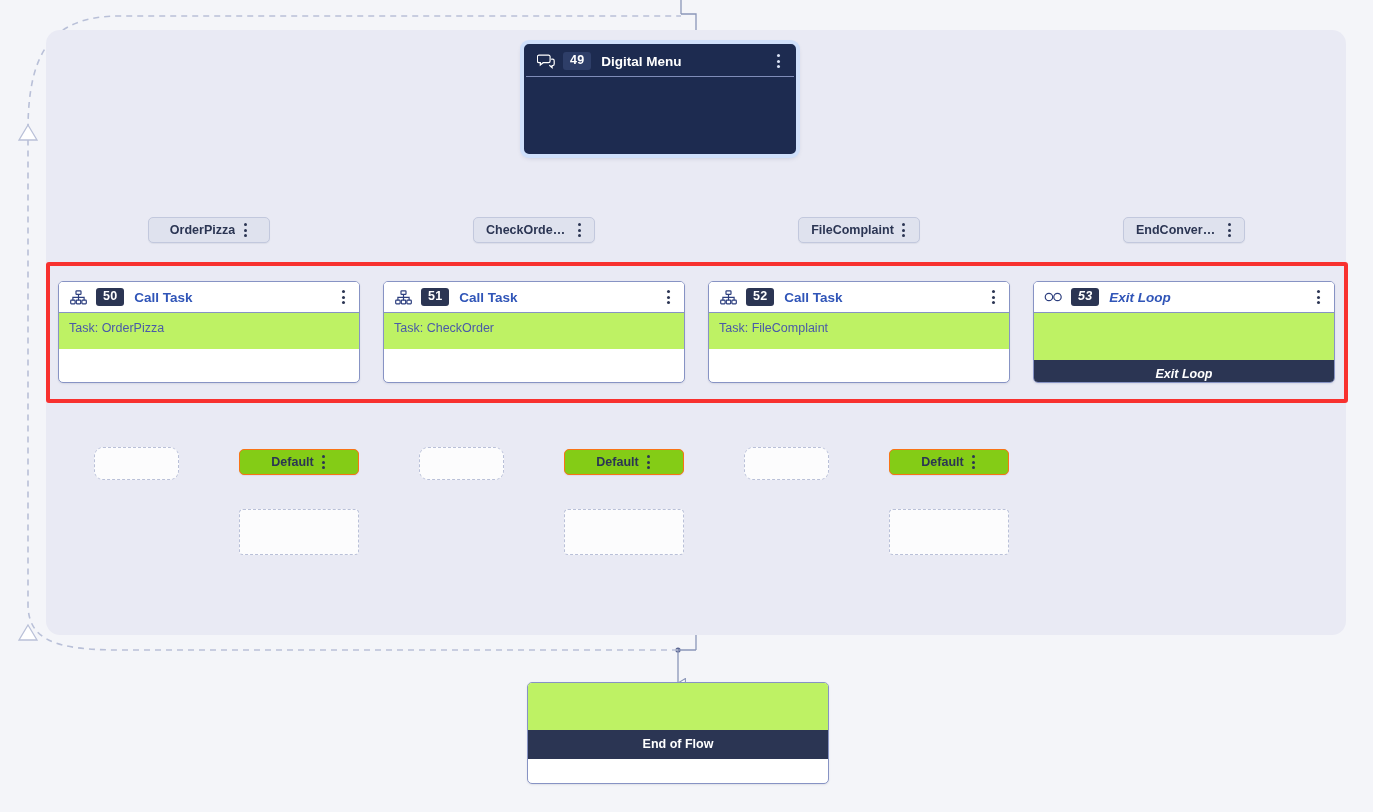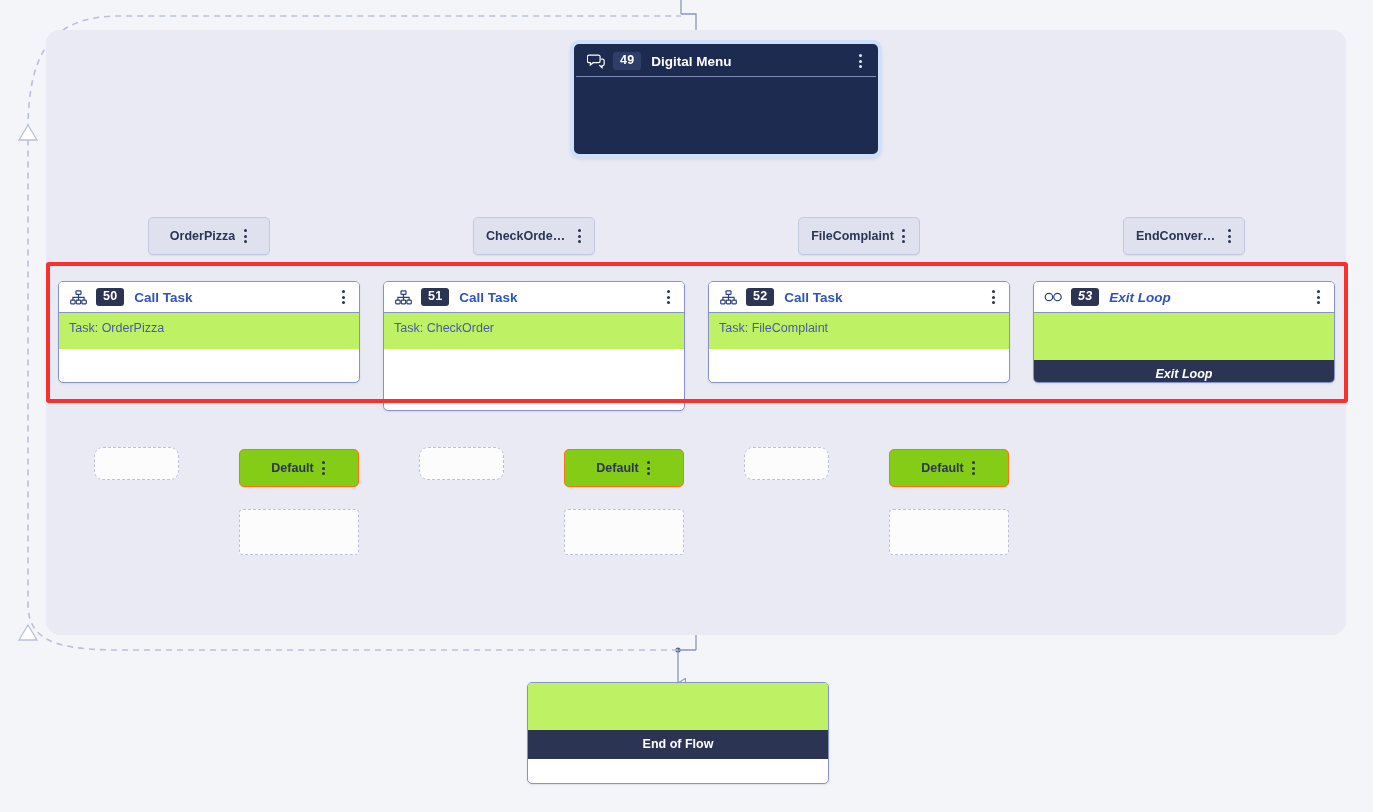--- a/index.html
+++ b/index.html
@@ -130,21 +130,21 @@
   .node.dark .node-title { color: #ffffff; }
   .node.dark .node-icon  { color: #ffffff; }
   .node.dark .node-badge { background: #2e3e68; color: #ffffff; }
   .node.dark .kebab i    { background: #dbe3f6; }
   .node.dark .node-body  { background: #1d2b50; color: #e4eaf8; }
 
   
   .pill {
     position: absolute;
     box-sizing: border-box;
-    height: 38px;
+    height: 26px;
     background: #dfe2ee;
     border: 1px solid #c2c8dd;
     border-radius: 5px;
     display: flex;
     align-items: center;
     justify-content: center;
     gap: 3px;
     padding: 0 8px 0 12px;
     box-shadow: 0 1px 1px rgba(40,50,90,0.07);
   }
@@ -248,21 +248,21 @@
       <path d="M28,130 C28,48 55,16 120,16 L681,16"></path>
     </g>
     <g fill="#ffffff" stroke="#b9c0d8" stroke-width="1.3">
       <path d="M28,125 L37,140 L19,140 Z"></path>
       <path d="M28,625 L37,640 L19,640 Z"></path>
     </g>
   </svg>
 
   <div class="loop-panel"></div>
 
-  <div class="node dark" style="left:574px; top:44px; width:304px; height:110px;">
+  <div class="node dark" style="left:524px; top:44px; width:272px; height:110px;">
     <div class="node-head">
       <span class="node-icon">
         <svg class="icn" width="18" height="15" viewBox="0 0 18 15">
           <path d="M2 1.2h9.5a1.6 1.6 0 0 1 1.6 1.6v4.3a1.6 1.6 0 0 1-1.6 1.6H6.2L3.3 11V8.7H2A1.6 1.6 0 0 1 .4 7.1V2.8A1.6 1.6 0 0 1 2 1.2z" fill="none" stroke="currentColor" stroke-width="1.2"></path>
           <path d="M14.6 5.2h1A1.6 1.6 0 0 1 17.2 6.8v3.1a1.6 1.6 0 0 1-1.6 1.6h-.5v2.1L12.7 11.5" fill="none" stroke="currentColor" stroke-width="1.2" stroke-linecap="round"></path>
         </svg>
       </span>
       <span class="node-badge">49</span>
       <span class="node-title">Digital Menu</span>
       <span class="kebab">
@@ -324,21 +324,21 @@
       <span class="node-title">Call Task</span>
       <span class="kebab">
           <i></i>
           <i></i>
           <i></i>
         </span>
     </div>
     <div class="node-body">Task: OrderPizza</div>
   </div>
 
-  <div class="node" style="left:383px; top:281px; width:302px; height:130px;">
+  <div class="node" style="left:383px; top:281px; width:302px; height:102px;">
     <div class="node-head">
       <span class="node-icon">
         <svg class="icn" width="17" height="15" viewBox="0 0 17 15">
           <rect x="6" y="0.8" width="5" height="3.6" rx="0.7" fill="none" stroke="currentColor" stroke-width="1.2"></rect>
           <rect x="0.7" y="10.2" width="4.4" height="3.6" rx="0.7" fill="none" stroke="currentColor" stroke-width="1.2"></rect>
           <rect x="6.3" y="10.2" width="4.4" height="3.6" rx="0.7" fill="none" stroke="currentColor" stroke-width="1.2"></rect>
           <rect x="11.9" y="10.2" width="4.4" height="3.6" rx="0.7" fill="none" stroke="currentColor" stroke-width="1.2"></rect>
           <path d="M8.5 4.4 L8.5 7.3 M2.9 10.2 L2.9 7.3 L14.1 7.3 L14.1 10.2 M8.5 7.3 L8.5 10.2" fill="none" stroke="currentColor" stroke-width="1.2"></path>
         </svg>
       </span>

